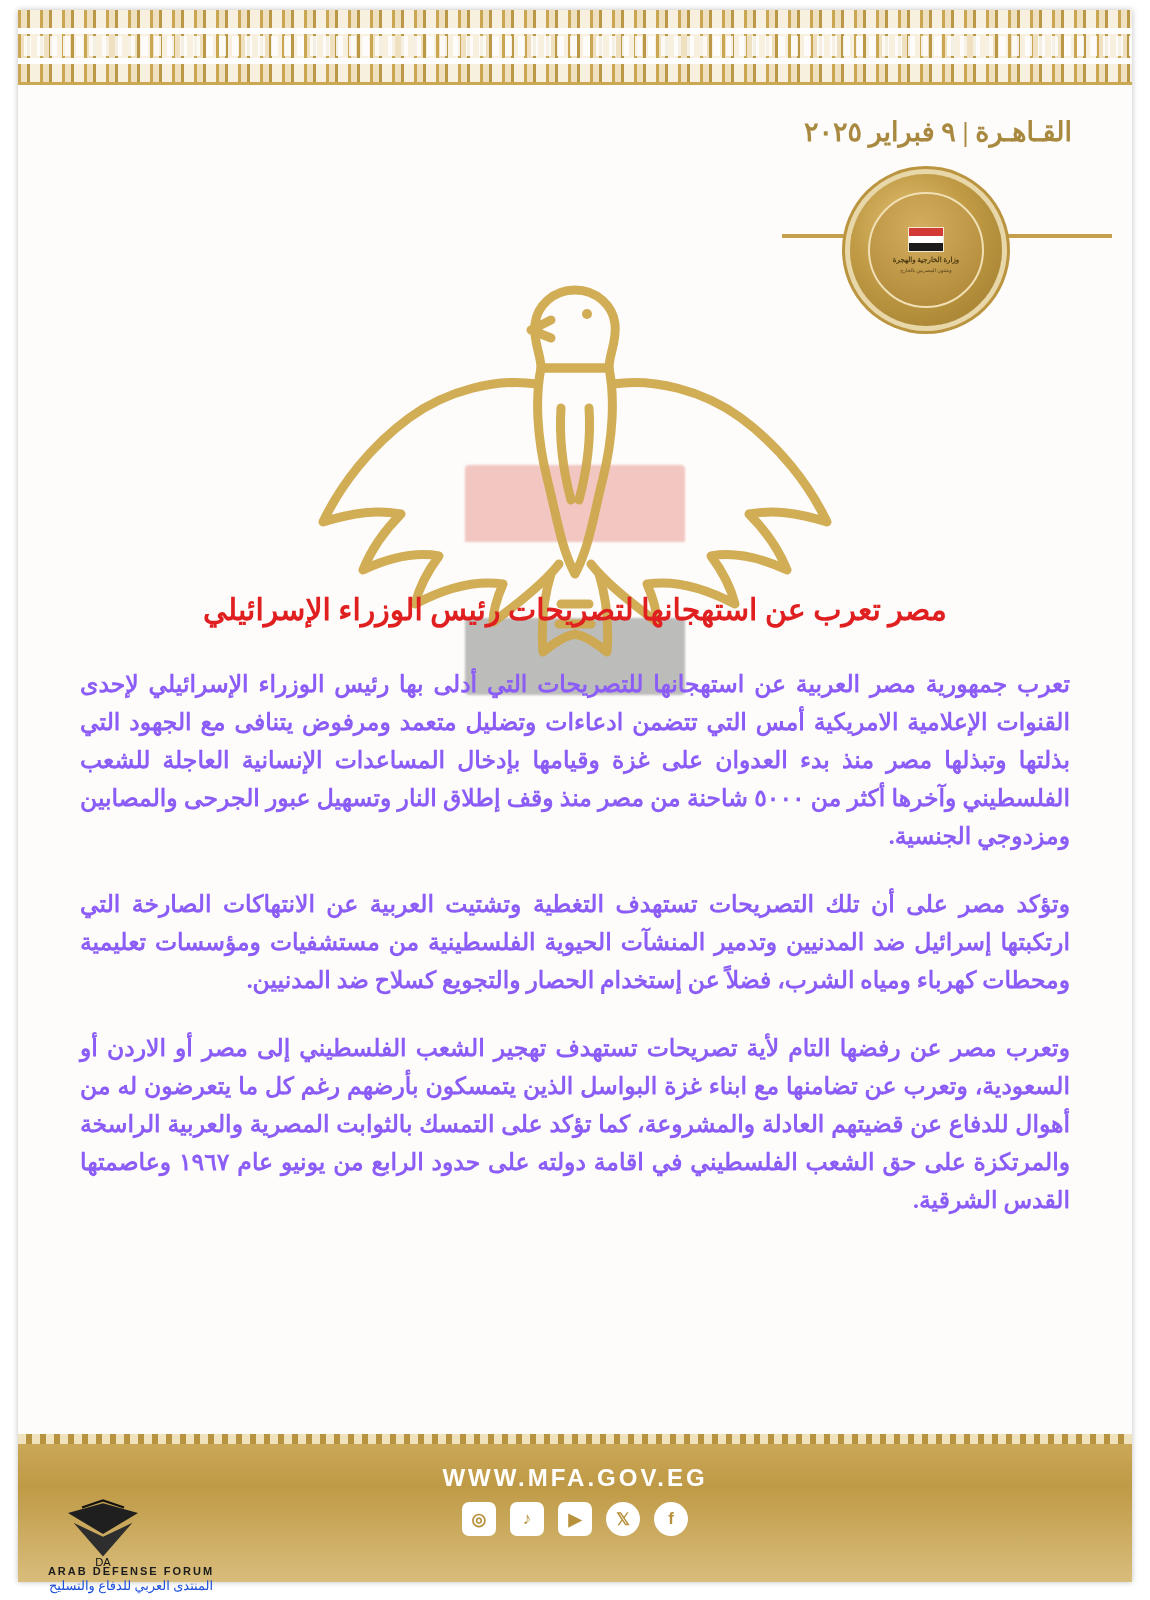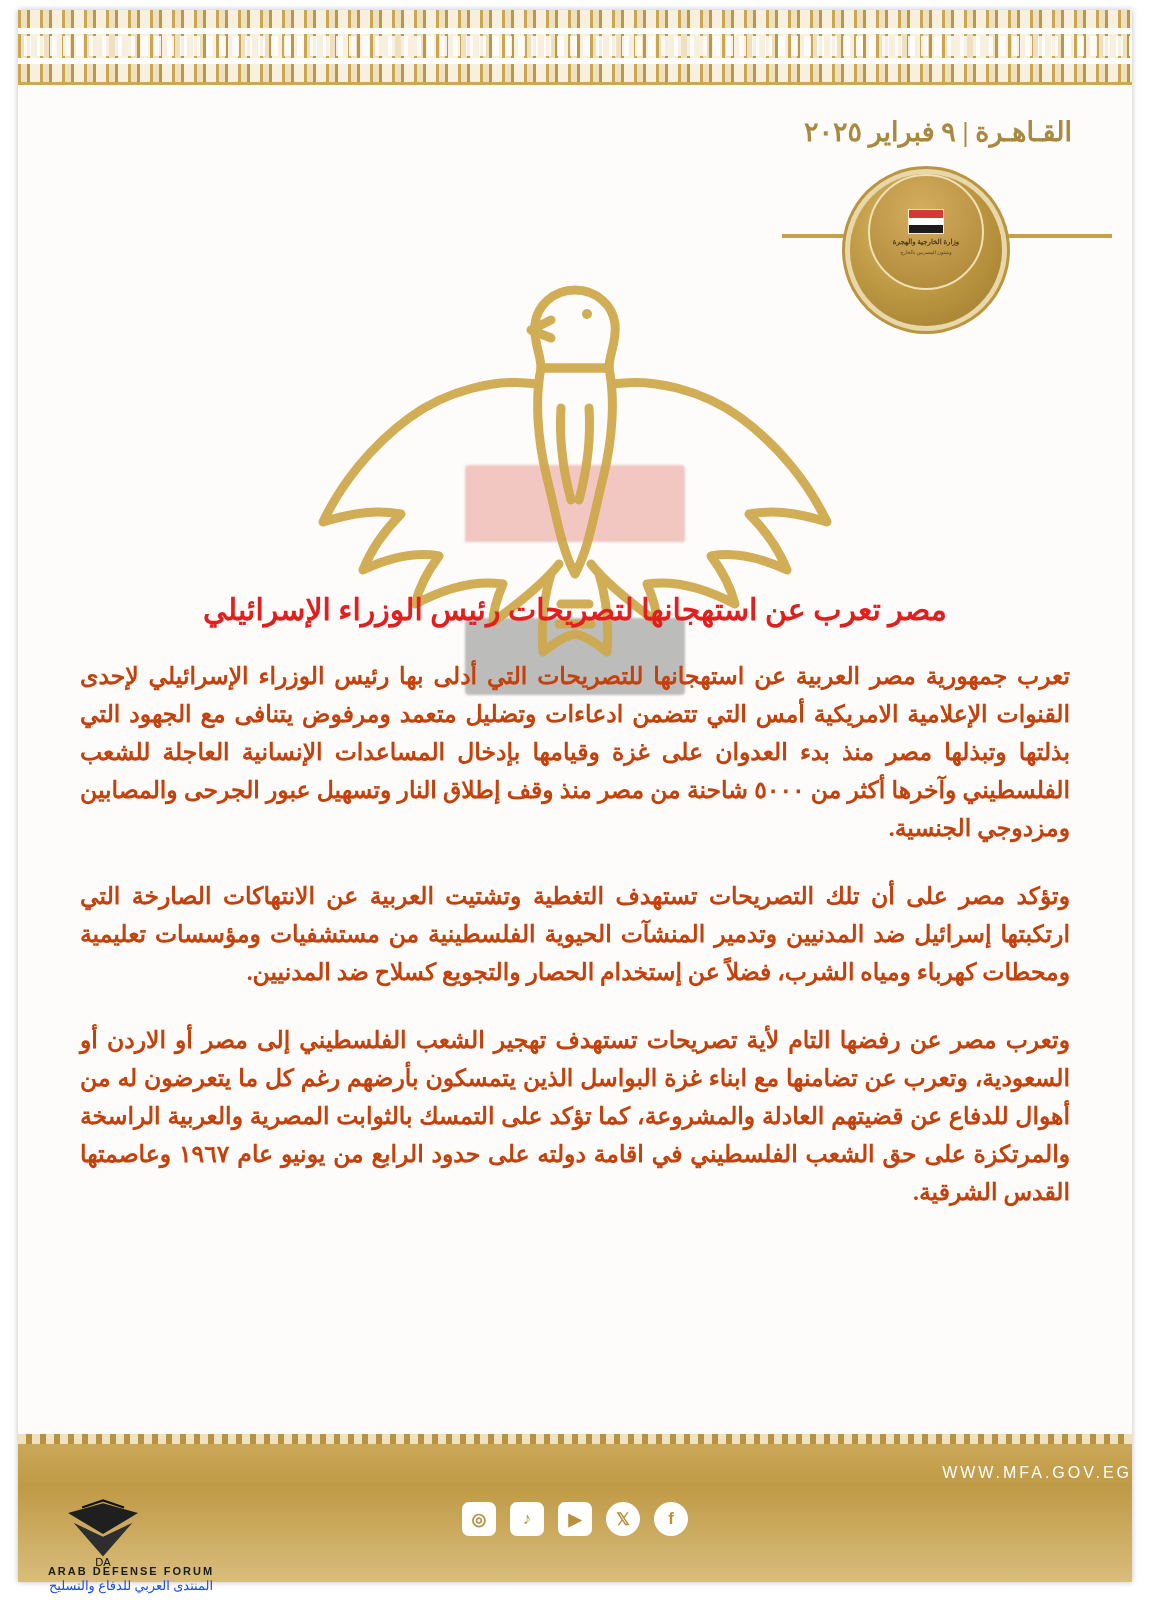--- a/index.html
+++ b/index.html
@@ -63,21 +63,21 @@
   }
   .hdr-rule{
     position:absolute;right:20px;top:152px;width:330px;height:4px;
     background:#c4a04c;
   }
   .seal{
     position:absolute;left:null;right:initial;
     left:832px;top:92px;width:152px;height:152px;border-radius:50%;
     background:radial-gradient(circle at 40% 35%, #e3c378 0%, #c09a44 45%, #9c7a2c 100%);
     box-shadow:0 0 0 5px #e8d7a8, 0 0 0 8px #bb9440;
-    display:flex;align-items:flex-start;justify-content:center;
+    display:flex;align-items:center;justify-content:center;
   }
   .seal .inner{
     width:112px;height:112px;border-radius:50%;
     background:radial-gradient(circle at 45% 30%, #cfa busy 0%, #b78f3c 100%);
     background:radial-gradient(circle at 45% 30%, #d7b козы 0%, #b78f3c 100%);
     background:radial-gradient(circle at 45% 30%, #d4ae5e 0%, #ab8334 100%);
     display:flex;flex-direction:column;align-items:center;justify-content:center;
     border:2px solid #f0e0b4;
   }
   .seal .flagbox{width:34px;height:23px;border:1px solid #f5ead0;overflow:hidden;}
@@ -100,48 +100,49 @@
   }
 
   
   .content{
     position:absolute;left:62px;right:62px;top:580px;
   }
   .headline{
     text-align:center;
     color:#e02020;font-weight:bold;
     font-size:30px;line-height:1.35;
-    margin-bottom:26px;
+    margin-bottom:34px;
     position:relative;z-index:5;
   }
   p.para{
     text-align:justify;
     text-align-last:right;
     font-size:23.5px;
     line-height:1.62;
-    color:#c2410c;
+    color:#8b5cf6;
     font-weight:bold;
     margin:13px 0 30px 0;
     position:relative;z-index:5;
     font-family:"Liberation Serif", serif;
   }
 
   
   .footer{
     position:absolute;left:0;bottom:0;width:100%;height:148px;
     background:linear-gradient(180deg,#cdab5c 0%, #bf9a46 35%, #d9bd7c 100%);
   }
   .footer:before{
     content:"";position:absolute;left:0;top:0;width:100%;height:10px;
     background:repeating-linear-gradient(90deg,#f0e2bd 0 8px,#b8933f 8px 14px);
   }
   .footer-url{
-    position:absolute;left:0;right:0;top:30px;text-align:right;
-    color:#ffffff;font-size:16px;letter-spacing:3px;
+    position:absolute;left:0;right:0;top:30px;text-align:center;
+    color:#ffffff;font-size:24px;letter-spacing:3px;
     font-family:"Liberation Sans", sans-serif;
+    font-weight:bold;
   }
   .socials{
     position:absolute;left:0;right:0;top:68px;
     display:flex;justify-content:center;gap:14px;
   }
   .sicon{
     width:34px;height:34px;border-radius:7px;background:#ffffff;
     display:flex;align-items:center;justify-content:center;
     color:#b8913c;font-size:17px;font-weight:bold;
     font-family:"Liberation Sans", sans-serif;

